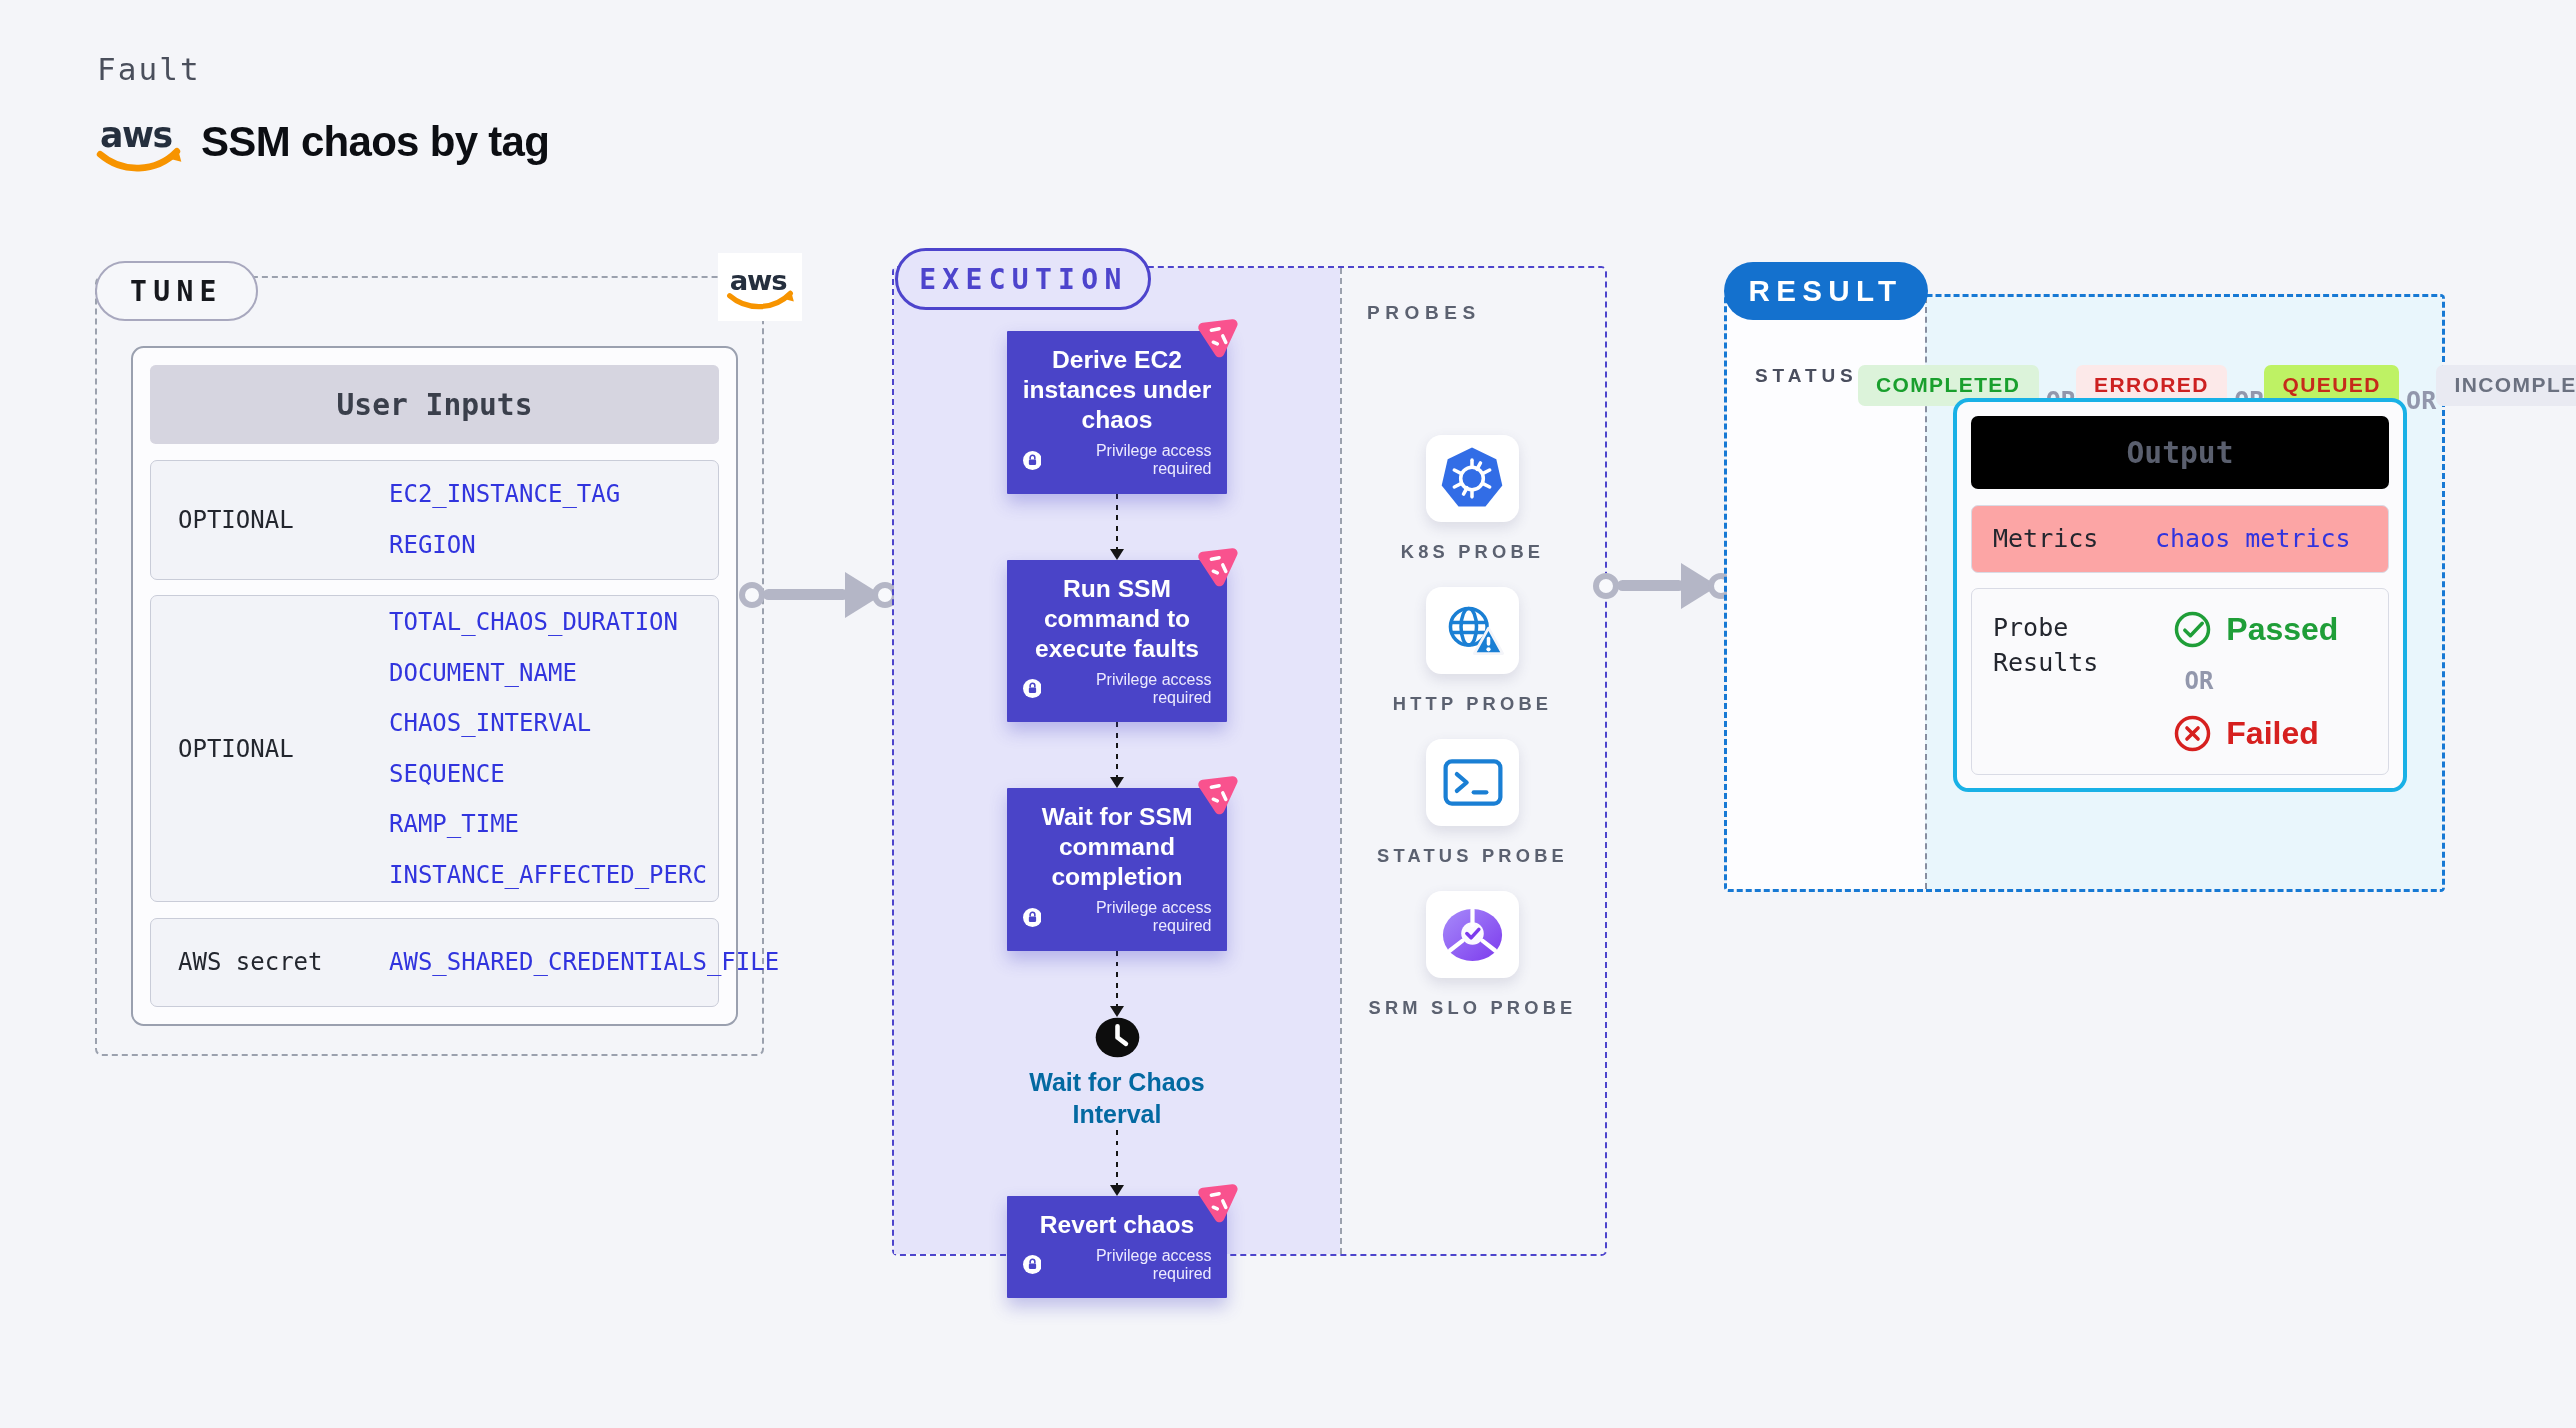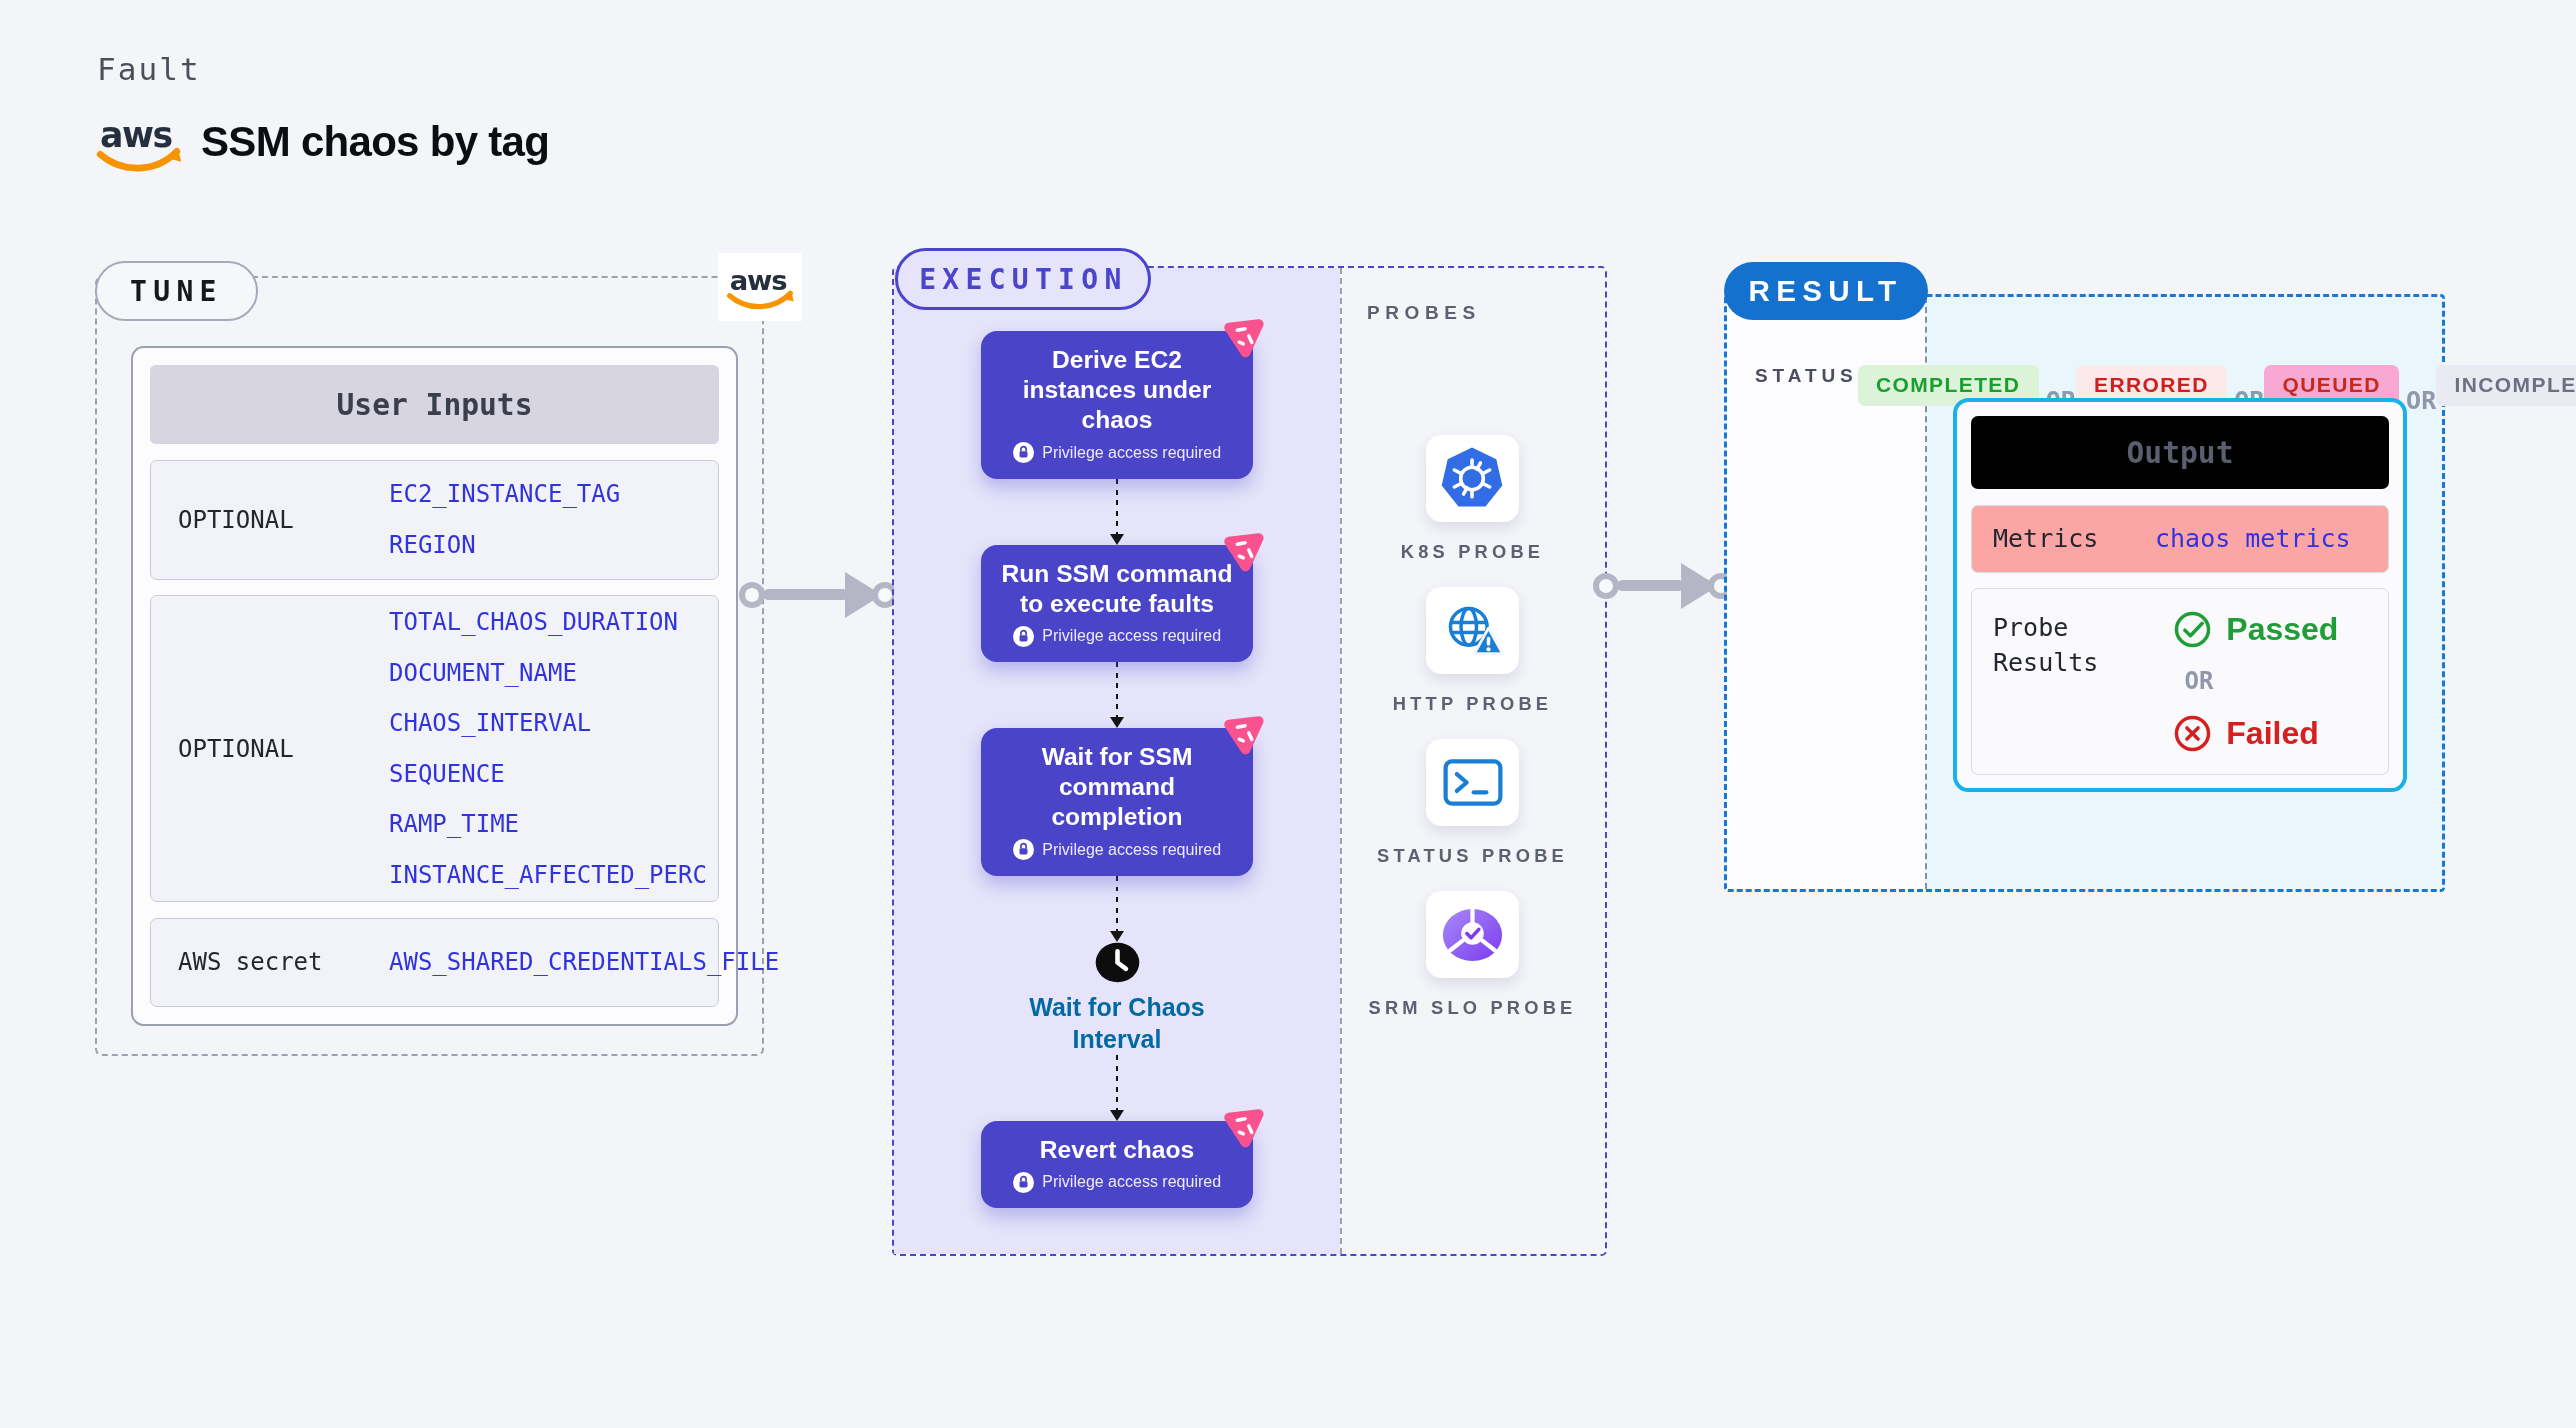--- a/index.html
+++ b/index.html
@@ -52,21 +52,21 @@
 
   
   .exec-group{position:absolute;left:892px;top:266px;width:711px;height:986px;
               border:2.8px dashed #4d44cc;border-radius:5.6px;}
   .exec-fill{position:absolute;left:0;top:0;bottom:0;width:446px;background:#e5e4fa;}
   .exec-divider{position:absolute;left:446px;top:0;bottom:0;border-left:2.1px dashed #9ba1ae;}
   .exec-pill{left:1.4px;top:-19.7px;width:250px;height:56px;background:#e5e4fa;border:3.5px solid #4d44cc;
              font-size:28px;color:#4d44cc;font-family:"DejaVu Sans Mono",monospace;}
   .steps-col{position:absolute;left:0;top:0;width:446px;display:flex;flex-direction:column;
              align-items:center;padding-top:63px;}
-  .step-box{position:relative;width:272px;box-sizing:border-box;background:#4a44c8;border-radius:16px;
+  .step-box{position:relative;width:220px;box-sizing:border-box;background:#4a44c8;border-radius:1px;
             padding:14px 15.5px 15.5px;color:#ffffff;box-shadow:0 8.4px 17px rgba(74,68,200,.30);}
   .step-title{font-size:24.6px;font-weight:700;line-height:1.22;text-align:center;}
   .priv-row{display:flex;align-items:center;justify-content:center;gap:8.4px;margin-top:7px;text-align:right;}
   .priv-text{font-size:16px;font-weight:500;color:#eceafe;}
   .chaos-badge{position:absolute;top:-14px;right:-12.7px;width:46px;height:44px;transform:rotate(4deg);}
   .step-arrow{height:66px;display:flex;flex-direction:column;align-items:center;}
   .step-arrow .line{width:2.8px;flex:1;background:repeating-linear-gradient(to bottom,#151515 0 4.9px,transparent 4.9px 10.6px);}
   .step-arrow .tip{width:0;height:0;border-left:7px solid transparent;border-right:7px solid transparent;
                    border-top:11.3px solid #151515;margin-top:-0.7px;}
   .wait-node{display:flex;flex-direction:column;align-items:center;}
@@ -87,21 +87,21 @@
                 border:3.5px dashed #1779d4;border-radius:4.2px;}
   .result-left{position:absolute;left:0;top:0;bottom:0;width:198px;background:#fdfdff;}
   .result-right{position:absolute;left:198px;top:0;bottom:0;right:0;background:#e9f6fc;}
   .result-divider{position:absolute;left:198px;top:0;bottom:0;border-left:2.1px dashed #878ea0;}
   .result-pill{left:-3.5px;top:-35px;width:204px;height:58px;background:#1471ce;font-size:29.6px;color:#ffffff;}
   .status-col{position:absolute;left:28px;top:68px;display:flex;flex-direction:row;align-items:flex-start;}
   .status-heading{font-size:19px;font-weight:700;letter-spacing:4.9px;color:#4a4e5e;margin-bottom:21px;}
   .badge{padding:8.4px 18.3px;border-radius:7px;font-size:21px;font-weight:800;letter-spacing:1.4px;white-space:nowrap;}
   .badge.completed{background:#dcf3da;color:#199f2d;}
   .badge.errored{background:#fce9e9;color:#cd2121;}
-  .badge.queued{background:#f9a8d4;color:#c62a1a;}
+  .badge.queued{background:#bef264;color:#c62a1a;}
   .badge.incompleted{background:#e9eaf2;color:#6b7180;}
   .or-word{font-family:"DejaVu Sans Mono",monospace;font-size:25px;font-weight:600;color:#9297ac;margin:21px 0 21px 7px;}
   .output-card{position:absolute;left:226px;top:101px;width:454px;height:394px;box-sizing:border-box;
                background:#fbfbfd;border:4.2px solid #19b1e6;border-radius:15.5px;padding:14px;
                display:flex;flex-direction:column;}
   .output-header{height:73px;flex:none;background:#000000;border-radius:7px;display:flex;align-items:center;
                  justify-content:center;font-family:"DejaVu Sans Mono",monospace;font-size:29.6px;
                  font-weight:600;color:#5a5f6e;margin-bottom:15.5px;}
   .metrics-row{flex:none;height:68px;border:1.4px solid #d9dbe5;border-radius:7px;background:#fca5a5;
                display:flex;align-items:center;padding:0 21px;box-sizing:border-box;margin-bottom:15.5px;}

